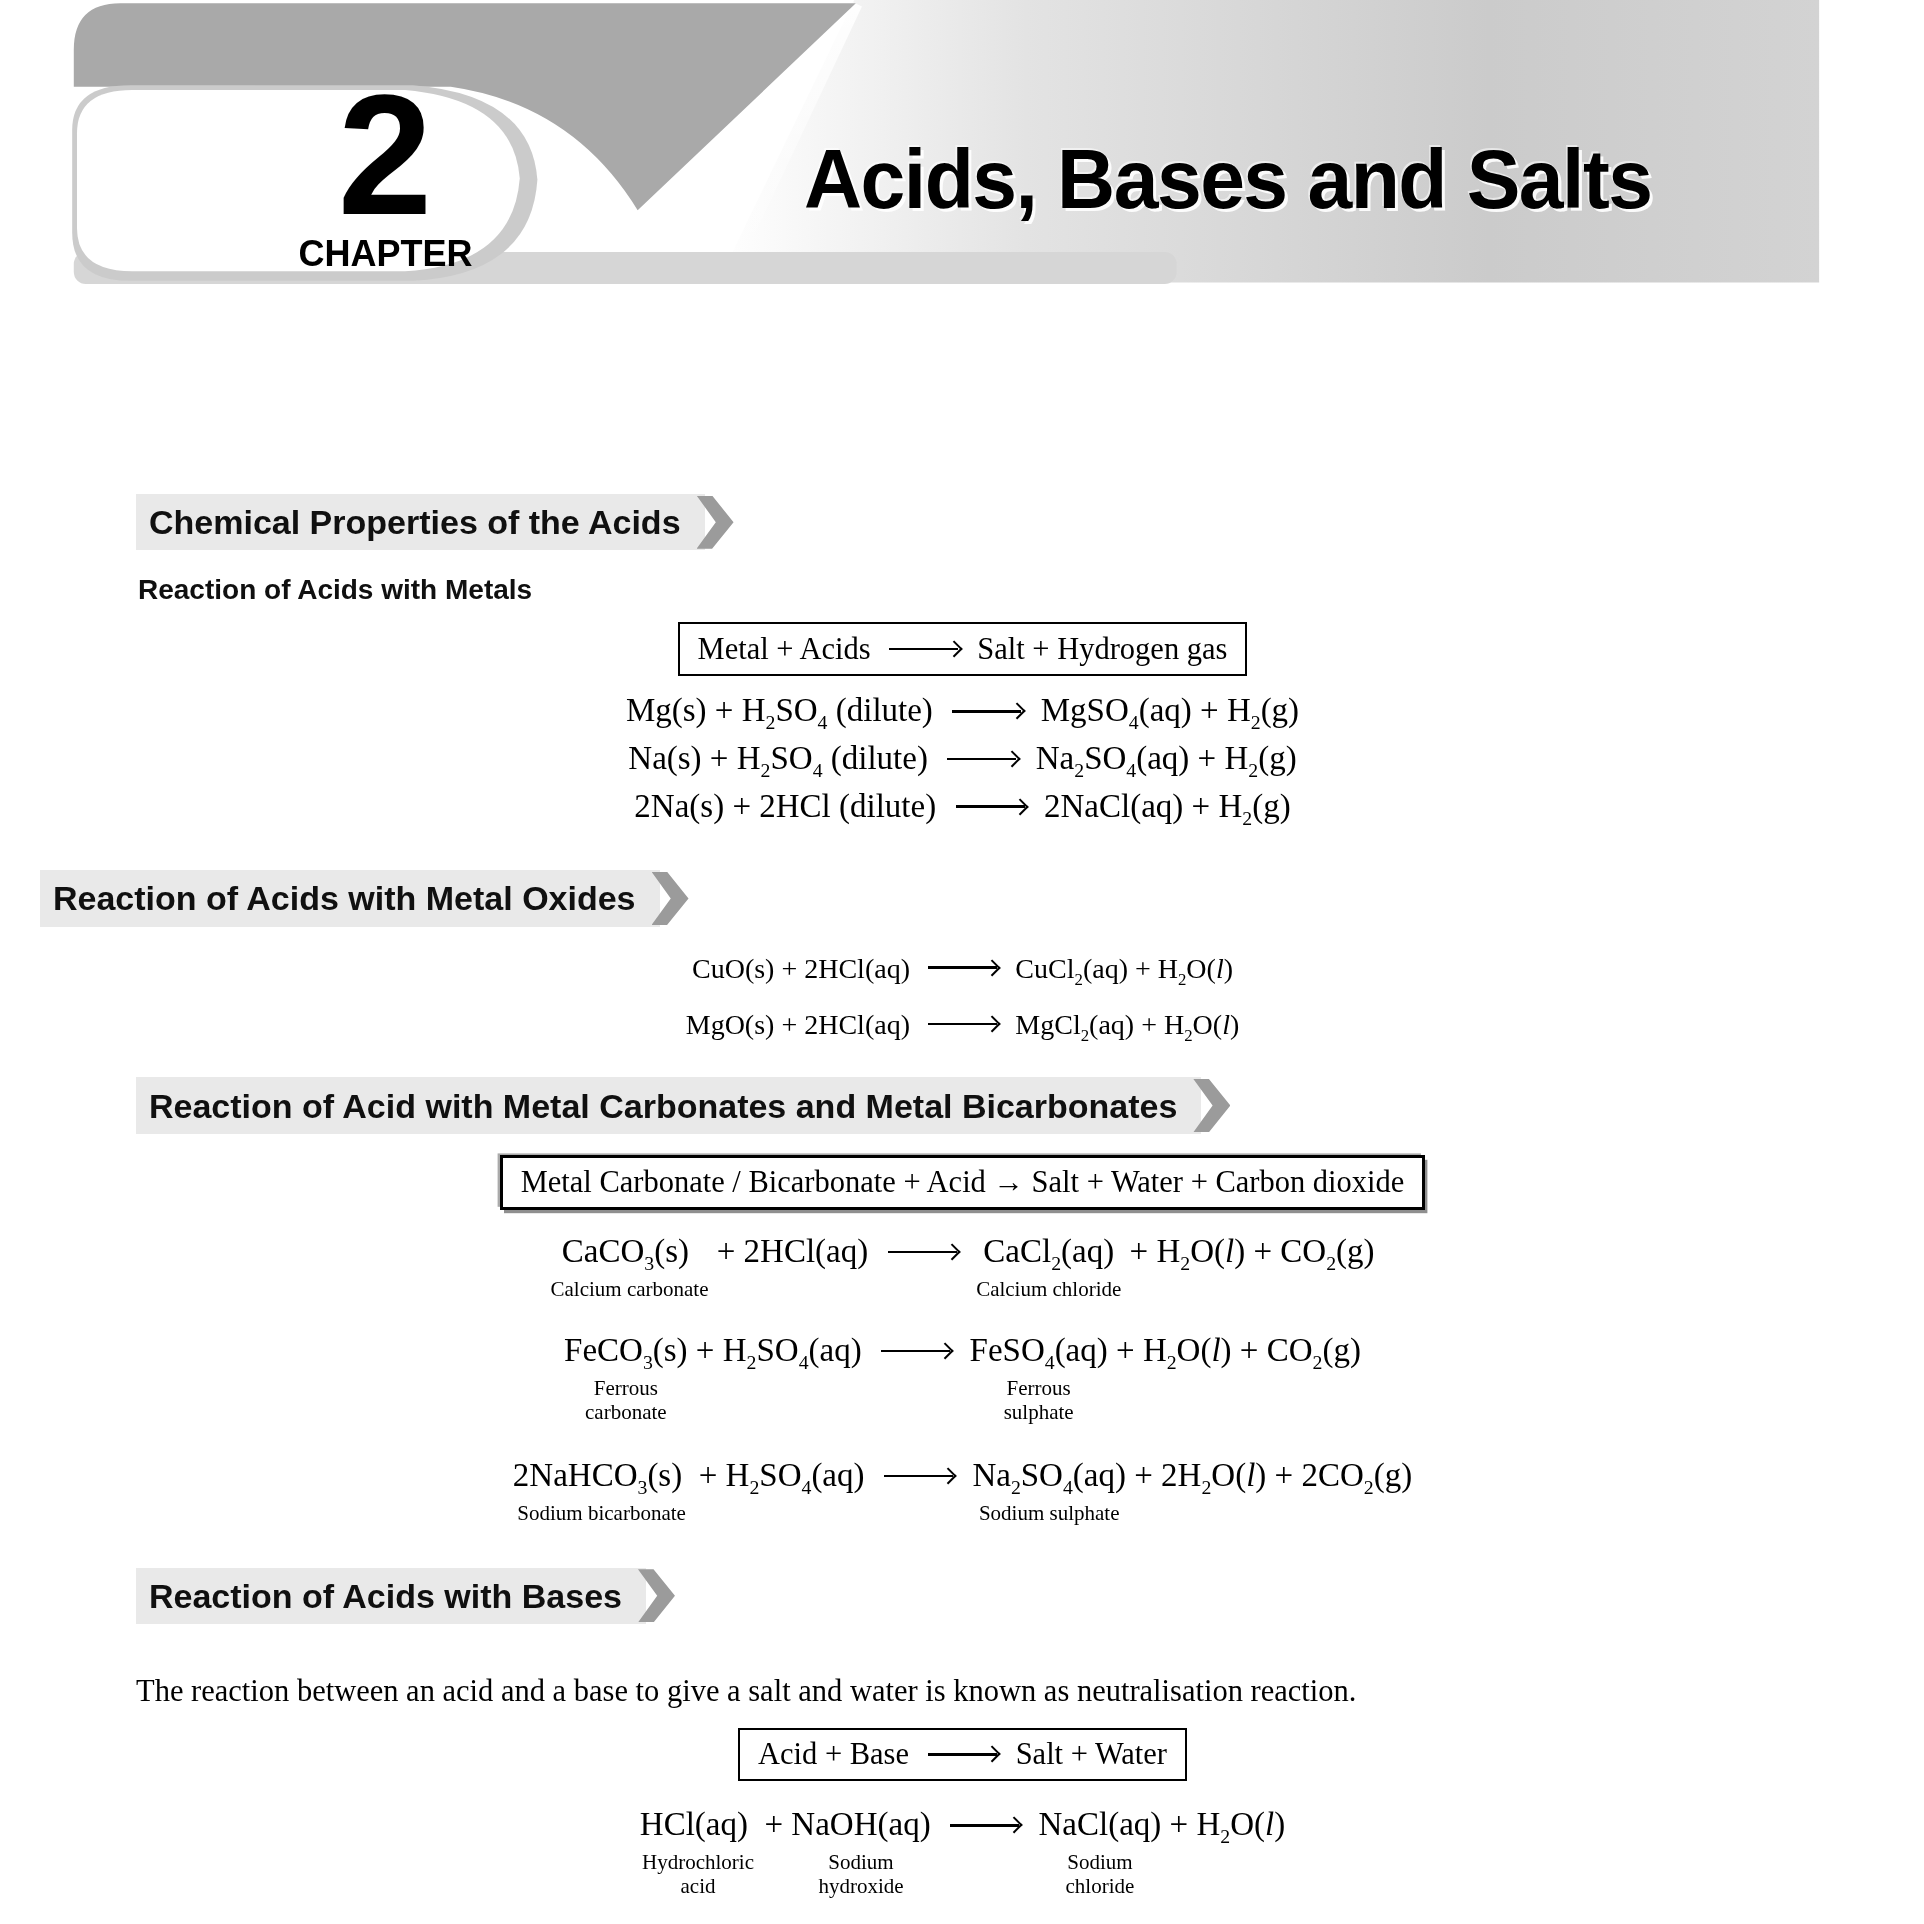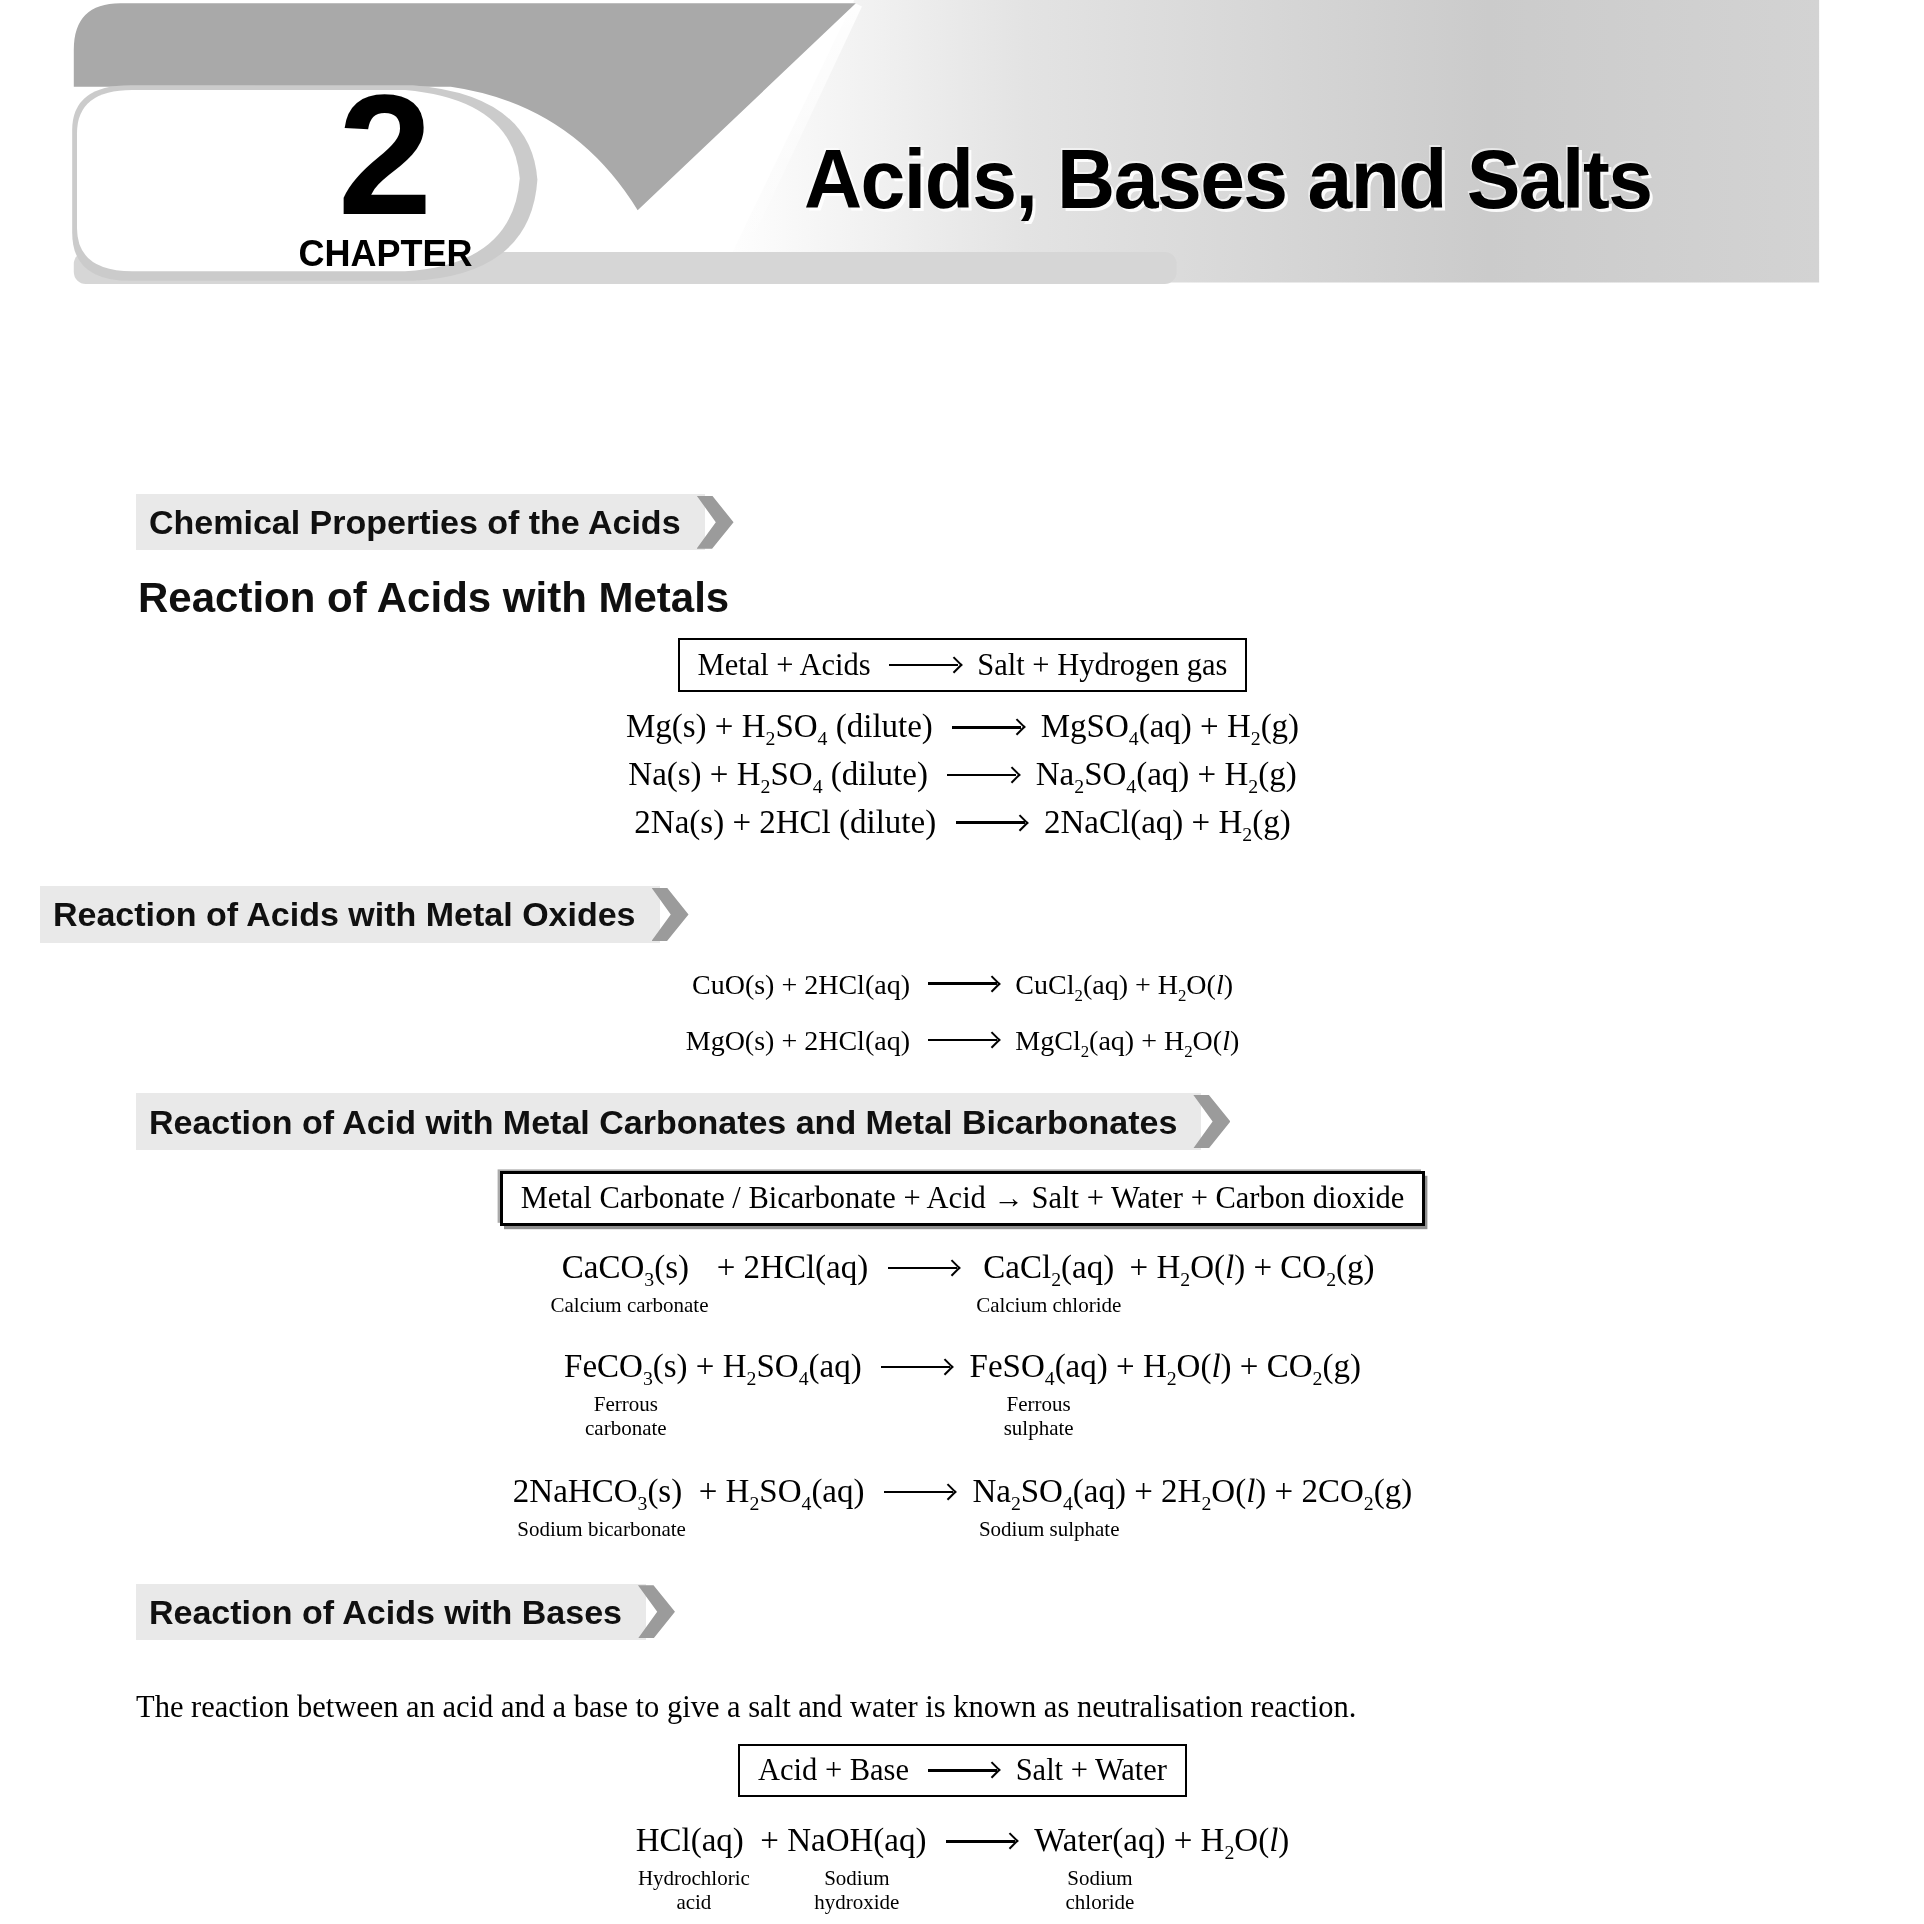--- a/index.html
+++ b/index.html
@@ -22,21 +22,21 @@
       transform:scaleX(.97);transform-origin:left center;}
 
   
   .hbar-row{margin-left:136px;}
   .hbar{position:relative;display:inline-block;background:#e9e9e9;
       font-family:"Liberation Sans","DejaVu Sans",sans-serif;font-weight:800;
       font-size:34px;line-height:1;color:#101010;padding:11.2px 24px 11.2px 13px;}
   .chev{position:absolute;right:-29px;top:1.6px;bottom:1.6px;width:37px;background:#9b9b9b;
       clip-path:polygon(0 0,42% 0,100% 50%,42% 100%,0 100%,52% 50%);}
   .subhead{margin:24px 0 0 138px;font-family:"Liberation Sans","DejaVu Sans",sans-serif;
-      font-weight:800;font-size:42px;color:#101010;}
+      font-weight:800;font-size:28px;color:#101010;}
 
   
   .fbox{width:fit-content;margin:0 auto;border:2.4px solid #000;padding:6.4px 17.6px;
       font-size:30.5px;line-height:1.2;background:#fff;}
   .fbox.heavy{border-width:3.2px;box-shadow:3.2px 4px 0 -0.8px #8f8f8f,-3.2px -2.4px 0 -0.8px #aaa;}
 
   
   .eq{ text-align:center;font-size:33px;line-height:1.05;margin-top:13px;}
   .eq sub,.fbox sub,.seg-f sub{font-size:60%;line-height:0;}
   .seg-eq{display:flex;justify-content:center;align-items:flex-start;}
@@ -213,21 +213,21 @@
       </span>
       <span class="seg">
         <span class="seg-f">NaOH(aq)</span>
         <span class="seg-l">Sodium
 hydroxide</span>
       </span>
       <span class="seg">
         <span class="seg-f"> <span class="larr"></span> </span>
       </span>
       <span class="seg">
-        <span class="seg-f">Water(aq)</span>
+        <span class="seg-f">NaCl(aq)</span>
         <span class="seg-l">Sodium
 chloride</span>
       </span>
       <span class="seg">
         <span class="seg-f"> + H<sub>2</sub>O(<i>l</i>)</span>
       </span>
     </div>
 
 </div>
 

